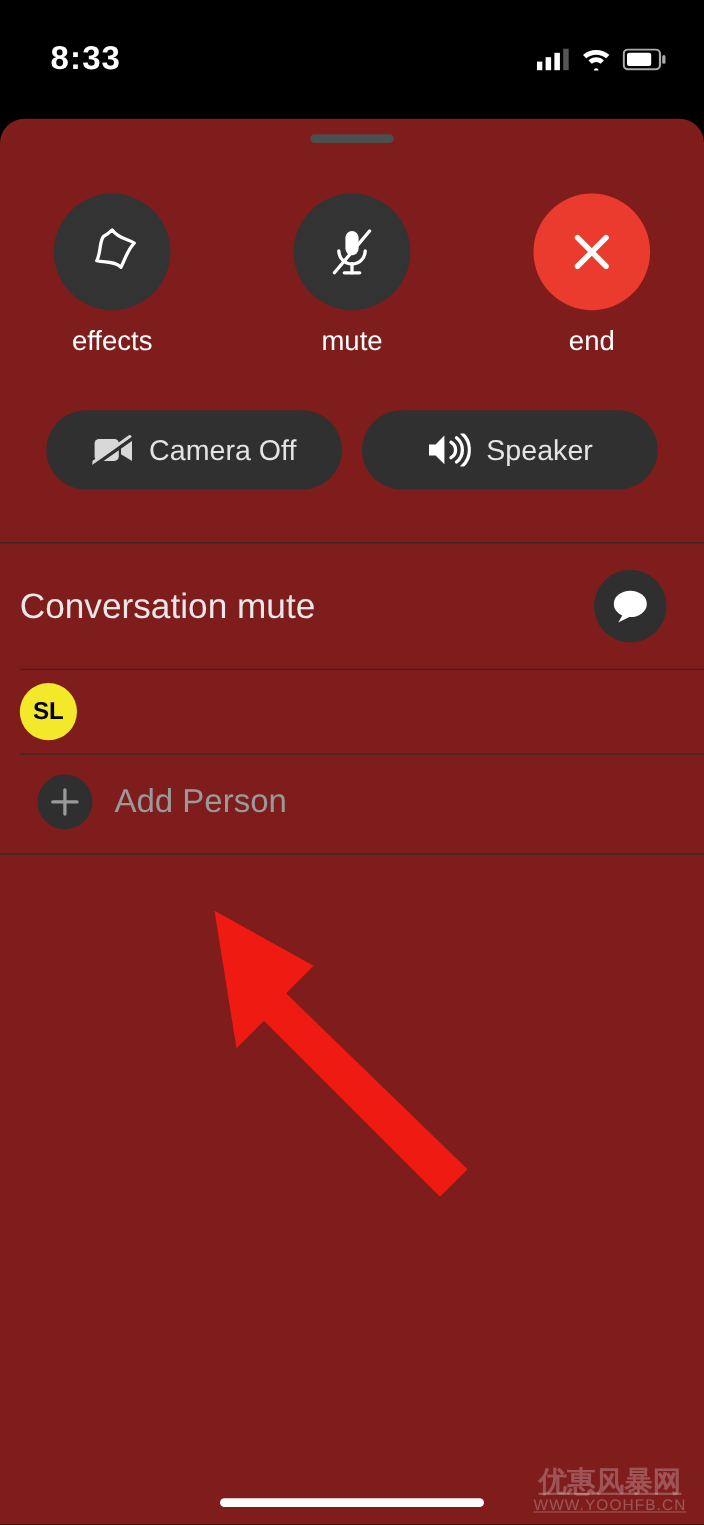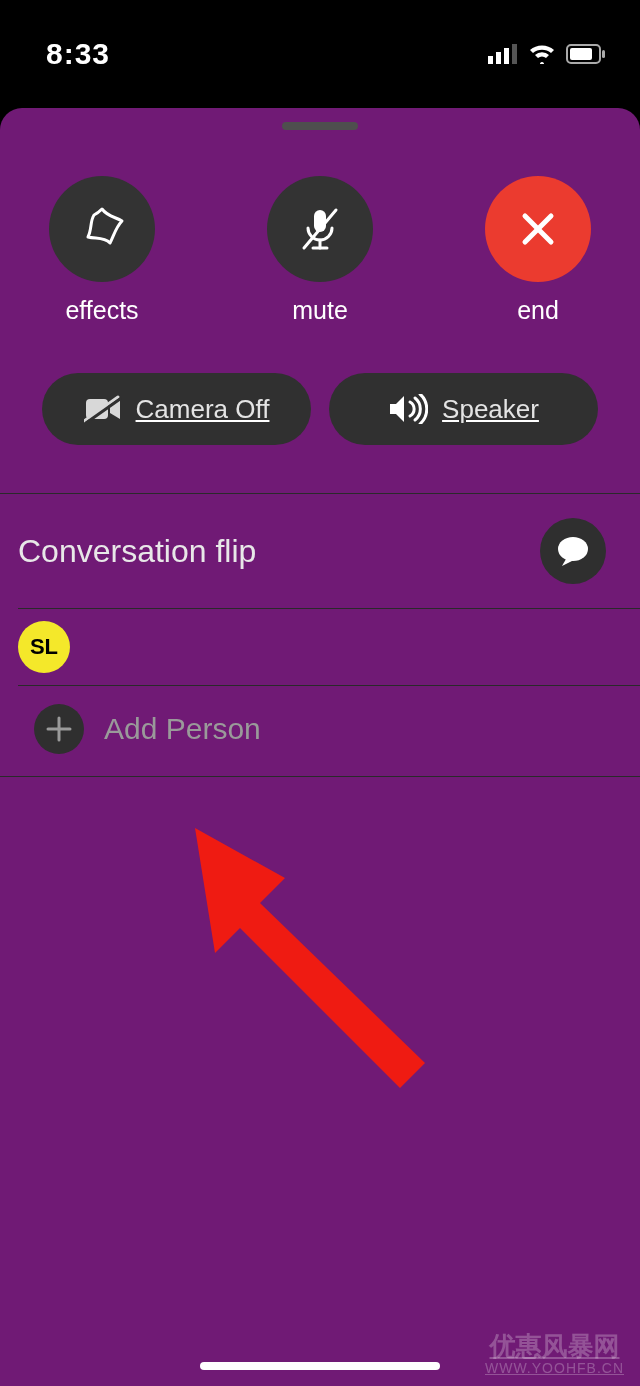--- a/index.html
+++ b/index.html
@@ -4,32 +4,32 @@
 <style>
   * { box-sizing: border-box; margin: 0; padding: 0; }
   html, body { width: 640px; height: 1386px; background: #000; font-family: -apple-system, "Helvetica Neue", Arial, sans-serif; color: #fff; overflow: hidden; }
 
   
   .status-bar { display: flex; justify-content: space-between; align-items: center; padding: 28px 34px 0 46px; height: 80px; }
   .status-time { font-size: 30px; font-weight: 600; letter-spacing: 1px; }
   .status-icons { display: flex; align-items: center; gap: 10px; }
 
   
-  .sheet { position: absolute; top: 108px; left: 0; right: 0; bottom: 0; background: #701a75; border-top-left-radius: 22px; border-top-right-radius: 22px; }
+  .sheet { position: absolute; top: 108px; left: 0; right: 0; bottom: 0; background: #7f1d1d; border-top-left-radius: 22px; border-top-right-radius: 22px; }
   .grabber { width: 76px; height: 8px; background: #4e4e4e; border-radius: 4px; margin: 14px auto 0 auto; }
 
   
   .actions-row { display: flex; justify-content: space-between; padding: 46px 42px 0 42px; }
   .action { display: flex; flex-direction: column; align-items: center; gap: 14px; width: 120px; }
   .action .circle { width: 106px; height: 106px; border-radius: 50%; background: #333333; display: flex; align-items: center; justify-content: center; }
   .action .circle.end { background: #eb3b2f; }
   .action-label { font-size: 25px; font-weight: 400; color: #fff; }
 
   
-  .pills-row { display: flex; gap: 18px; padding: 48px 42px 48px 42px; text-decoration: underline; }
+  .pills-row { display: flex; gap: 18px; padding: 48px 42px 48px 42px; }
   .pill { flex: 1; height: 72px; border-radius: 36px; background: #303030; display: flex; align-items: center; justify-content: center; gap: 14px; }
   .pill-label { font-size: 26px; color: #e4e4e4; }
 
   
   .divider { height: 1px; background: #2a2a2a; }
 
   
   .conv-header { display: flex; align-items: center; justify-content: space-between; padding: 24px 34px 24px 18px; }
   .conv-title { font-size: 32px; font-weight: 400; color: #e8e8e8; }
   .message-circle { width: 66px; height: 66px; border-radius: 50%; background: #2f2f2f; display: flex; align-items: center; justify-content: center; }
@@ -150,21 +150,21 @@
           <path d="M32 0 a20 20 0 0 1 0 30" fill="none" stroke="#fff" stroke-width="3" stroke-linecap="round"></path>
         </svg>
       </span>
       <span class="pill-label">Speaker</span>
     </div>
   </div>
 
   <div class="divider"></div>
 
   <div class="conv-header">
-    <div class="conv-title">Conversation flip</div>
+    <div class="conv-title">Conversation mute</div>
     <div class="message-circle">
       <span>
         <svg width="34" height="32" viewBox="0 0 34 32" fill="#fff">
           <ellipse cx="17" cy="14" rx="15" ry="12"></ellipse>
           <path d="M10 24 l-4 7 l12 -6 z"></path>
         </svg>
       </span>
     </div>
   </div>
 

